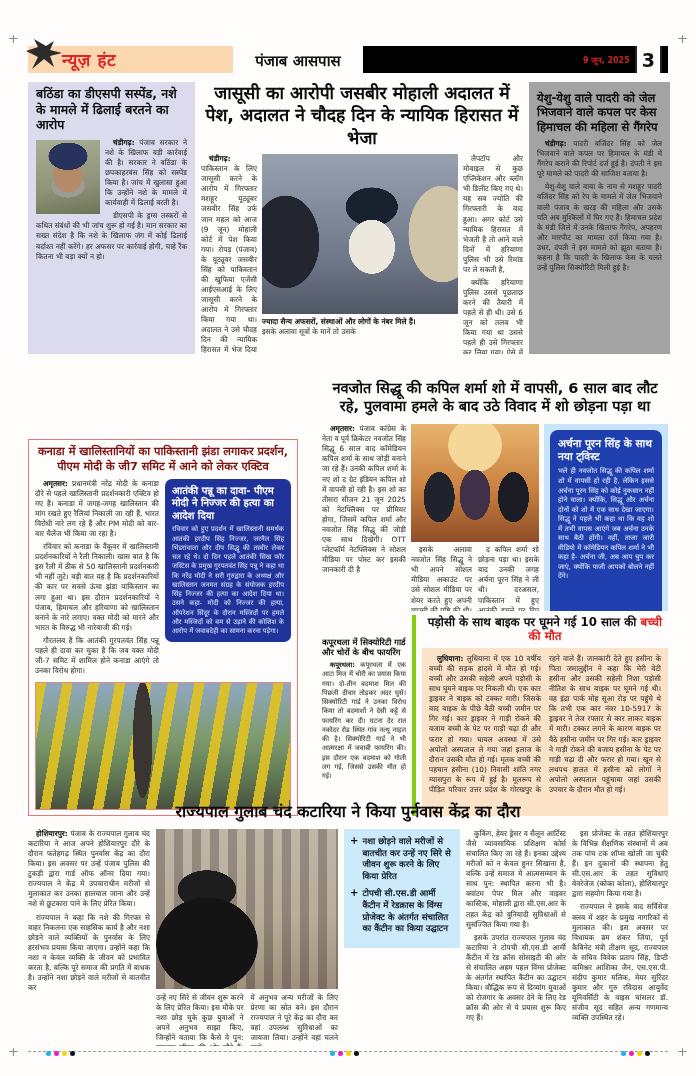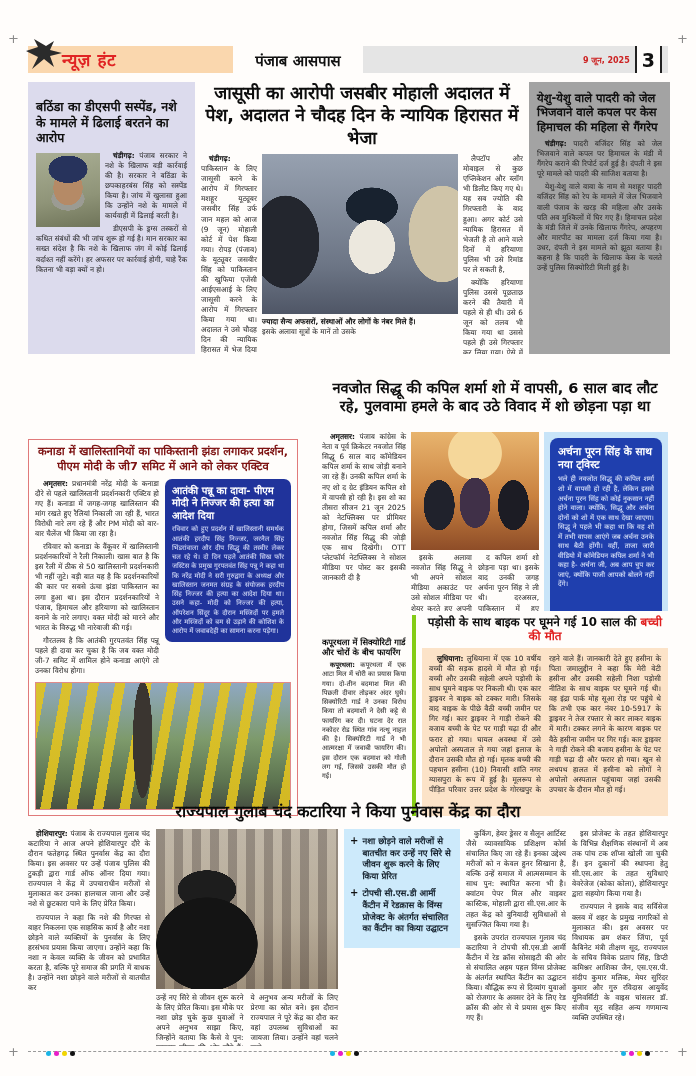--- a/index.html
+++ b/index.html
@@ -10,33 +10,33 @@
   .cm-tl{ top:32px; left:8px; } .cm-tr{ top:32px; right:8px; }
   .cm-bl{ bottom:18px; left:8px; } .cm-br{ bottom:18px; right:8px; }
 
   
   .masthead { position:absolute; top:46px; left:28px; width:640px; height:27px; display:flex; align-items:stretch; }
   .mh-left { background:#fad7ae; flex:0 0 205px; display:flex; align-items:center; padding-left:34px; position:relative; }
   .mh-logo-icon { position:absolute; left:-4px; top:-9px; width:40px; height:36px; }
   .mh-logo-text { font-size:17px; font-weight:bold; color:#e02424; letter-spacing:.5px; }
   .mh-center { background:#fffdfb; flex:0 0 130px; display:flex; align-items:center; justify-content:center; }
   .mh-title { font-size:15px; font-weight:bold; color:#111; }
-  .mh-right { background:#e5e5e5; flex:1; display:flex; align-items:center; justify-content:flex-end; padding-right:6px;padding-left:8px; }
+  .mh-right { background:#000000; flex:1; display:flex; align-items:center; justify-content:flex-end; padding-right:6px;padding-left:8px; }
   .mh-date { font-size:8px; color:#c22; font-weight:bold; }
   .mh-pageno { background:#fffdfb; border-left:2px solid #222; border-right:2px solid #222; margin-left:5px; padding:0 5px; font-size:19px; font-weight:bold; color:#111; height:100%; display:flex; align-items:center; }
 
   
   .body-txt { font-size:7.3px; line-height:1.38; text-align:justify; color:#222; }
   .body-txt p { margin-bottom:3px; text-indent:8px; }
   .dateline { font-weight:bold; color:#111; }
   .caption { font-size:7.3px; font-weight:bold; line-height:1.35; color:#111; }
 
   
   .row1 { position:absolute; top:82px; left:28px; width:640px; height:272px; display:flex; gap:6px; }
-  .art-dsp { flex:0 0 167px; background:#dcdbed; padding:17px 8px; overflow:hidden; }
+  .art-dsp { flex:0 0 167px; background:#dcdbed; padding:4px 8px; overflow:hidden; }
   .art-dsp h2 { font-size:12.5px; line-height:1.25; font-weight:bold; color:#101010; margin-bottom:5px; }
   .photo-dsp { float:left; width:64px; height:74px; margin:2px 5px 2px 0;
      background:
        radial-gradient(ellipse 20px 14px at 50% 22%, #27335c 97%, rgba(0,0,0,0) 98%),
        radial-gradient(ellipse 15px 18px at 50% 47%, #b58a66 97%, rgba(0,0,0,0) 98%),
        radial-gradient(ellipse 17px 12px at 50% 62%, #9b9b93 97%, rgba(0,0,0,0) 98%),
        linear-gradient(170deg,#a9ae94 0%,#8f9478 60%,#6f7459 100%); }
   .art-spy { flex:0 0 322px; overflow:hidden; }
   .art-spy h1 { font-size:17.5px; line-height:1.28; font-weight:bold; color:#0d0d0d; text-align:center; margin-bottom:5px; }
   .spy-cols { display:flex; gap:5px; height:215px; }
@@ -64,21 +64,21 @@
   .bluebox { background:#20339b; border-radius:7px; color:#fff; padding:6px 7px; margin-bottom:4px; }
   .bluebox h3 { font-size:10px; line-height:1.25; font-weight:bold; margin-bottom:3px; }
   .bluebox .body-txt { color:#dfe6ff; font-size:6.7px; text-align:justify; }
   .photo-flags { width:100%; height:128px; margin-top:3px; border:1.5px solid #e08a8a;
      background:
        radial-gradient(ellipse 10px 60px at 42% 45%, #3a3530 97%, rgba(0,0,0,0) 98%),
        repeating-linear-gradient(100deg, rgba(226,195,32,.9) 0 10px, rgba(226,195,32,0) 10px 26px),
        linear-gradient(180deg,#8fa8c2 0%,#7d9a6b 45%,#5d7450 78%,#474f41 100%); }
   .mid-right { flex:1; display:flex; flex-direction:column; }
   .art-sidhu { height:232px; overflow:hidden; }
-  .art-sidhu h1 { font-size:14.5px; line-height:1.3; font-weight:bold; color:#0d0d0d; text-align:center; margin-bottom:16px; }
+  .art-sidhu h1 { font-size:14.5px; line-height:1.3; font-weight:bold; color:#0d0d0d; text-align:center; margin-bottom:8px; }
   .sidhu-cols { display:flex; gap:5px; }
   .sidhu-col1 { flex:0 0 84px; }
   .sidhu-mid { flex:0 0 128px; }
   .photo-kapil { width:128px; height:118px;
      background:
        radial-gradient(ellipse 16px 26px at 22% 62%, #20222c 96%, rgba(0,0,0,0) 97%),
        radial-gradient(ellipse 16px 26px at 50% 60%, #403048 96%, rgba(0,0,0,0) 97%),
        radial-gradient(ellipse 16px 26px at 80% 62%, #1c1c24 96%, rgba(0,0,0,0) 97%),
        radial-gradient(circle 44px at 50% 18%, #f5d79a 60%, rgba(0,0,0,0) 62%),
        linear-gradient(180deg,#e8b46e 0%,#c9813f 55%,#8e4d28 100%); }

